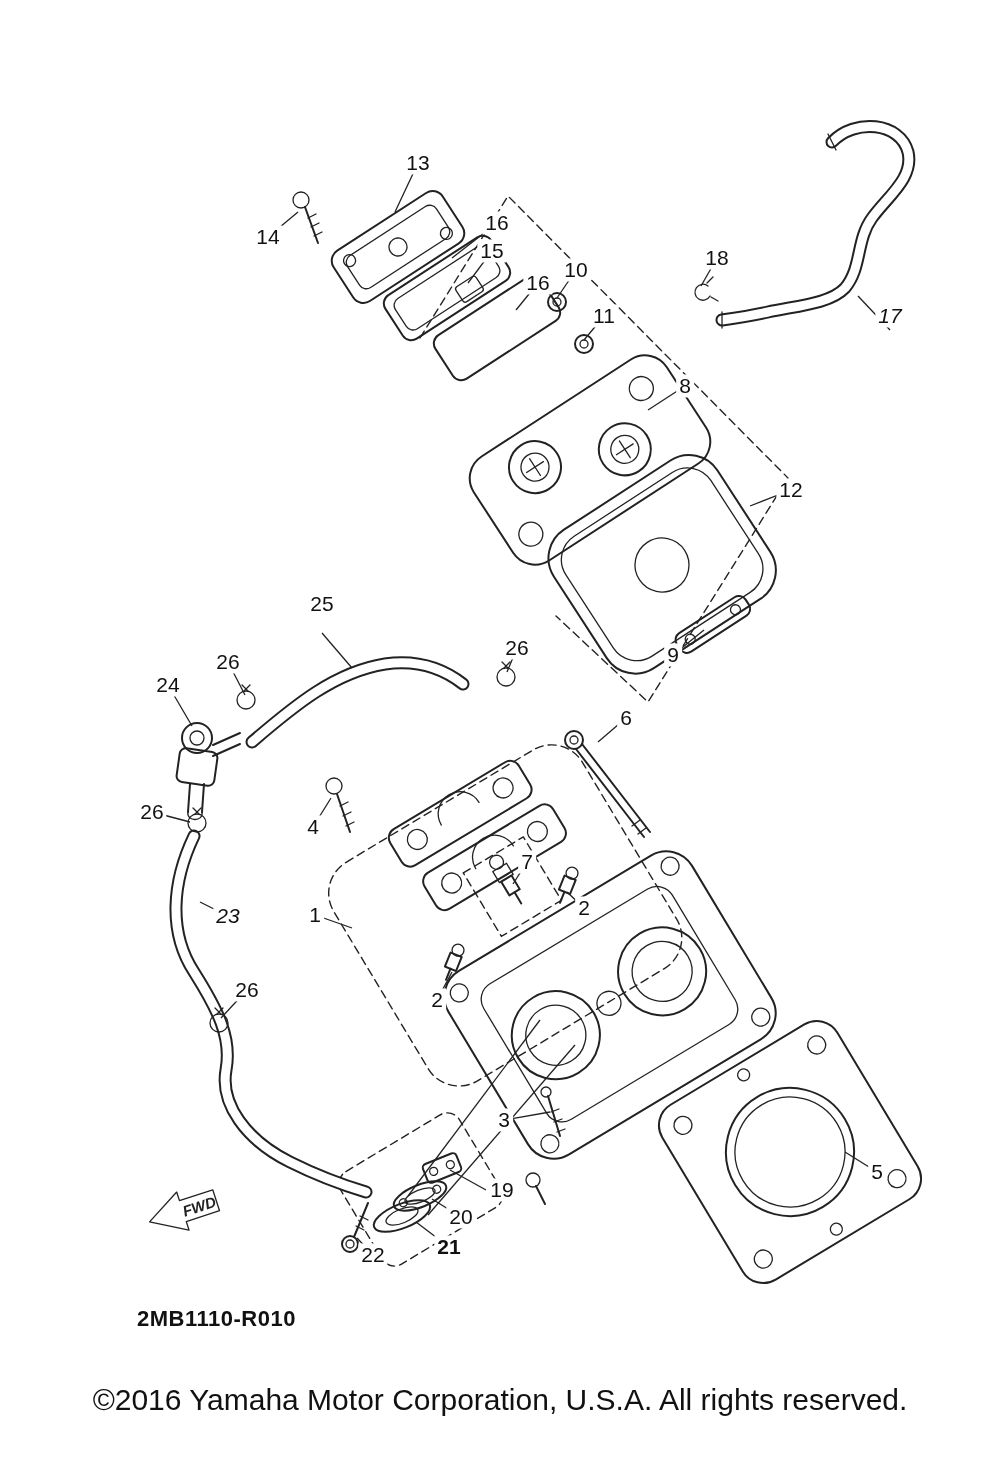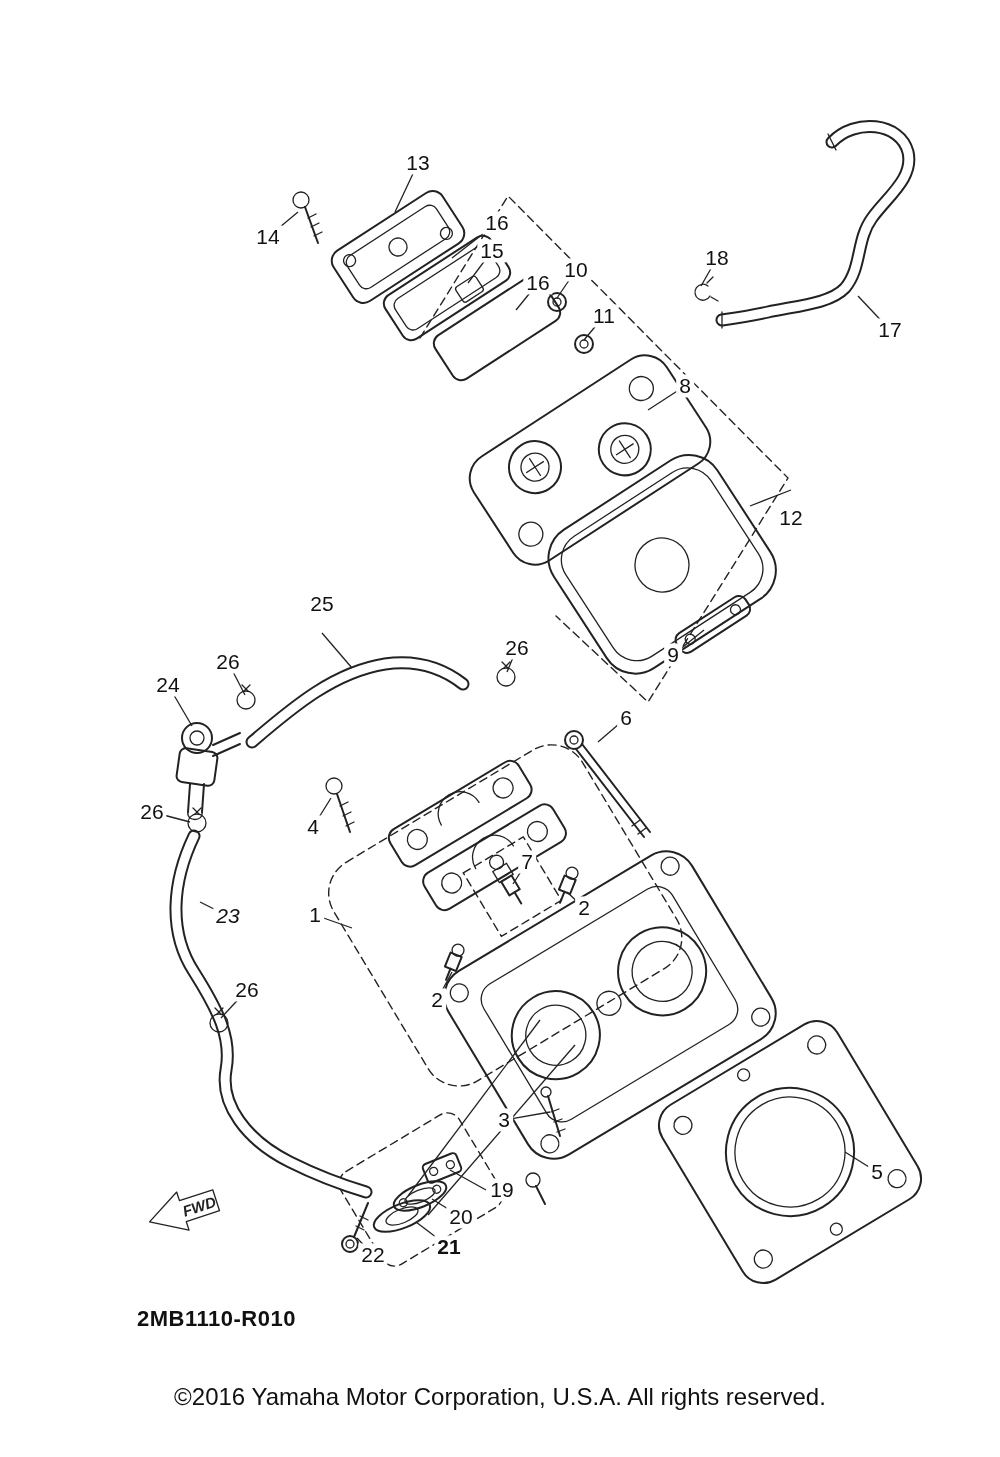--- a/index.html
+++ b/index.html
@@ -9,21 +9,21 @@
   .part{fill:none;stroke:var(--line);stroke-width:2;stroke-linecap:round;stroke-linejoin:round;}
   .thin{stroke-width:1.3;}
   .dashed{fill:none;stroke:var(--line);stroke-width:1.4;stroke-dasharray:8 5;stroke-linecap:round;}
   .tube-outer{fill:none;stroke:var(--line);stroke-width:13;stroke-linecap:round;}
   .tube-inner{fill:none;stroke:var(--background);stroke-width:9;stroke-linecap:round;}
   .leader{stroke:var(--line);stroke-width:1.3;}
   .fwd-text{fill:var(--line);font:italic bold 15px "Liberation Sans",sans-serif;}
   #callout-layer{position:absolute;left:0;top:0;width:869px;height:1457px;pointer-events:none;}
   .callout{position:absolute;transform:translate(-50%,-50%);font-size:21px;color:#111;background:var(--background);padding:0 3px;line-height:1.1;}
   .part-code{position:absolute;left:137px;top:1306px;font-size:22px;font-weight:600;letter-spacing:.5px;color:#111;}
-  .copyright{position:absolute;left:0;right:0;top:1383px;text-align:center;font-size:24px;color:#111;}
+  .copyright{position:absolute;left:0;right:0;top:1383px;text-align:center;font-size:30px;color:#111;}
 </style>
 </head>
 <body>
 
 <div id="stage">
 
   <svg id="art" width="1000" height="1457" viewBox="0 0 1000 1457" xmlns="http://www.w3.org/2000/svg">
 
     <g>
       <path class="dashed" d="M 420 338 L 508 196 L 788 478 L 648 702 L 556 616"></path>
@@ -292,23 +292,23 @@
 
   <div id="callout-layer">
       <div class="callout" style="left: 418px; top: 163px;">13</div>
       <div class="callout" style="left: 268px; top: 237px;">14</div>
       <div class="callout" style="left: 497px; top: 223px;">16</div>
       <div class="callout" style="left: 492px; top: 251px;">15</div>
       <div class="callout" style="left: 538px; top: 283px;">16</div>
       <div class="callout" style="left: 576px; top: 270px;">10</div>
       <div class="callout" style="left: 604px; top: 316px; text-align: right;">11</div>
       <div class="callout" style="left: 717px; top: 258px;">18</div>
-      <div class="callout" style="left: 890px; top: 330px;">17</div>
+      <div class="callout" style="left: 890px; top: 316px; font-style: italic;">17</div>
       <div class="callout" style="left: 685px; top: 386px;">8</div>
-      <div class="callout" style="left: 791px; top: 490px; margin-top: 28px;">12</div>
+      <div class="callout" style="left: 791px; top: 490px;">12</div>
       <div class="callout" style="left: 673px; top: 655px;">9</div>
       <div class="callout" style="left: 322px; top: 604px;">25</div>
       <div class="callout" style="left: 228px; top: 662px;">26</div>
       <div class="callout" style="left: 517px; top: 648px;">26</div>
       <div class="callout" style="left: 168px; top: 685px;">24</div>
       <div class="callout" style="left: 626px; top: 718px;">6</div>
       <div class="callout" style="left: 313px; top: 827px;">4</div>
       <div class="callout" style="left: 152px; top: 812px;">26</div>
       <div class="callout" style="left: 527px; top: 862px;">7</div>
       <div class="callout" style="left: 584px; top: 908px;">2</div>

